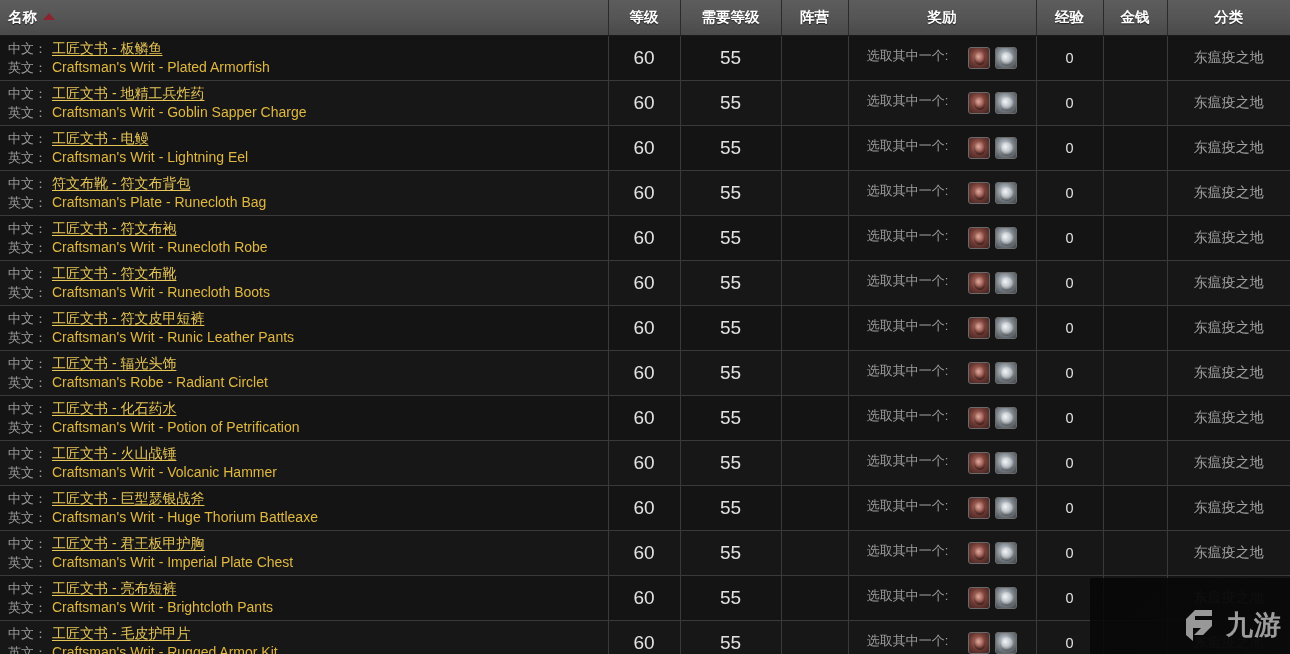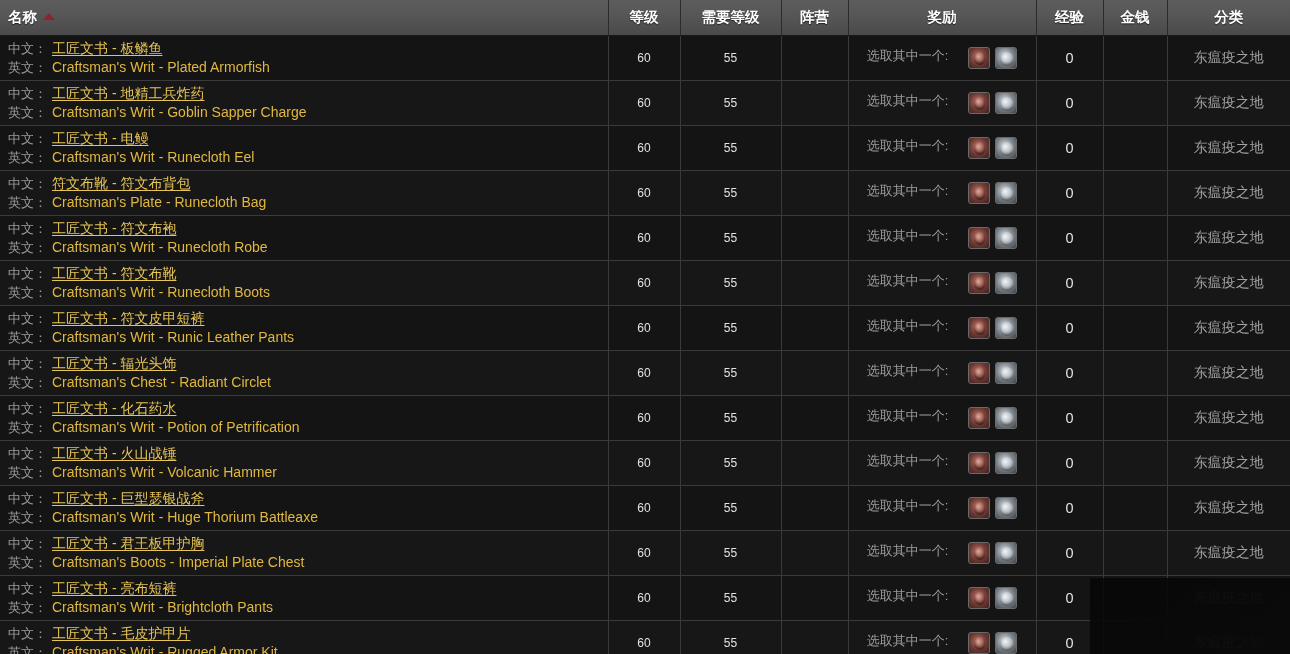--- a/index.html
+++ b/index.html
@@ -66,21 +66,21 @@
     width: 44px;
   }
   a.cn-link {
     color: #e6c456;
     font-size: 14px;
     text-decoration: underline;
     text-underline-offset: 2px;
   }
   span.en-text { color: #e0b840; font-size: 14px; margin-top: 20px; }
 
-  td.c-level, td.c-reqlevel { font-size: 12px; color: #e2e2e2; }
+  td.c-level, td.c-reqlevel { font-size: 19px; color: #e2e2e2; }
   td.c-side   { }
   td.c-exp    { font-size: 14.5px; color: #e2e2e2; }
   td.c-money  { }
   td.c-cat    { font-size: 14px; color: #a3a3a3; white-space: nowrap; }
 
   
   .reward-wrap {
     display: flex;
     align-items: flex-start;
     justify-content: center;
@@ -227,21 +227,21 @@
               </span>
             </span>
           </td>
           <td class="c-exp">0</td>
           <td class="c-money"></td>
           <td class="c-cat">东瘟疫之地</td>
         </tr>
         <tr>
           <td class="c-name">
             <span class="name-line"><span class="lbl">中文：</span><a class="cn-link" href="#">工匠文书 - 电鳗</a></span>
-            <span class="name-line"><span class="lbl">英文：</span><span class="en-text">Craftsman's Writ - Runecloth Eel</span></span>
+            <span class="name-line"><span class="lbl">英文：</span><span class="en-text">Craftsman's Writ - Lightning Eel</span></span>
           </td>
           <td class="c-level">60</td>
           <td class="c-reqlevel">55</td>
           <td class="c-side"></td>
           <td class="c-reward">
             <span class="reward-wrap">
               <span class="reward-label">选取其中一个:</span>
               <span class="icons">
                 <a class="item-icon meat" href="#"></a>
                 <a class="item-icon ore" href="#"></a>
@@ -332,21 +332,21 @@
               </span>
             </span>
           </td>
           <td class="c-exp">0</td>
           <td class="c-money"></td>
           <td class="c-cat">东瘟疫之地</td>
         </tr>
         <tr class="alt">
           <td class="c-name">
             <span class="name-line"><span class="lbl">中文：</span><a class="cn-link" href="#">工匠文书 - 辐光头饰</a></span>
-            <span class="name-line"><span class="lbl">英文：</span><span class="en-text">Craftsman's Chest - Radiant Circlet</span></span>
+            <span class="name-line"><span class="lbl">英文：</span><span class="en-text">Craftsman's Robe - Radiant Circlet</span></span>
           </td>
           <td class="c-level">60</td>
           <td class="c-reqlevel">55</td>
           <td class="c-side"></td>
           <td class="c-reward">
             <span class="reward-wrap">
               <span class="reward-label">选取其中一个:</span>
               <span class="icons">
                 <a class="item-icon meat" href="#"></a>
                 <a class="item-icon ore" href="#"></a>
@@ -416,21 +416,21 @@
               </span>
             </span>
           </td>
           <td class="c-exp">0</td>
           <td class="c-money"></td>
           <td class="c-cat">东瘟疫之地</td>
         </tr>
         <tr class="alt">
           <td class="c-name">
             <span class="name-line"><span class="lbl">中文：</span><a class="cn-link" href="#">工匠文书 - 君王板甲护胸</a></span>
-            <span class="name-line"><span class="lbl">英文：</span><span class="en-text">Craftsman's Boots - Imperial Plate Chest</span></span>
+            <span class="name-line"><span class="lbl">英文：</span><span class="en-text">Craftsman's Writ - Imperial Plate Chest</span></span>
           </td>
           <td class="c-level">60</td>
           <td class="c-reqlevel">55</td>
           <td class="c-side"></td>
           <td class="c-reward">
             <span class="reward-wrap">
               <span class="reward-label">选取其中一个:</span>
               <span class="icons">
                 <a class="item-icon meat" href="#"></a>
                 <a class="item-icon ore" href="#"></a>
@@ -480,14 +480,22 @@
             </span>
           </td>
           <td class="c-exp">0</td>
           <td class="c-money"></td>
           <td class="c-cat">东瘟疫之地</td>
         </tr>
       </tbody>
   </table>
 
   <div class="wm-overlay"></div>
+  <div class="wm-logo">
+    <span class="wm-mark">
+      <svg width="40" height="40" viewBox="0 0 40 40" aria-hidden="true">
+        <path d="M30 6 L13 6 L4 15 L4 31 L11 37 L11 24 L19 24 L12 31 L21 31 L30 22 L30 16 L13 16 L13 12 L30 12 Z" fill="#d0d0d0"></path>
+      </svg>
+    </span>
+    <span class="wm-text">九游</span>
+  </div>
 
 </div>
 
 </body></html>

